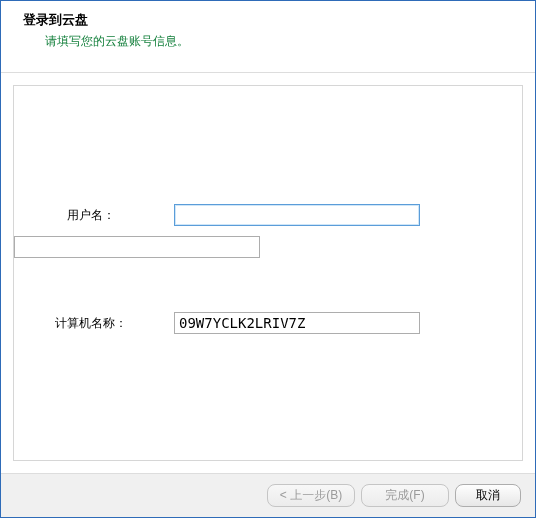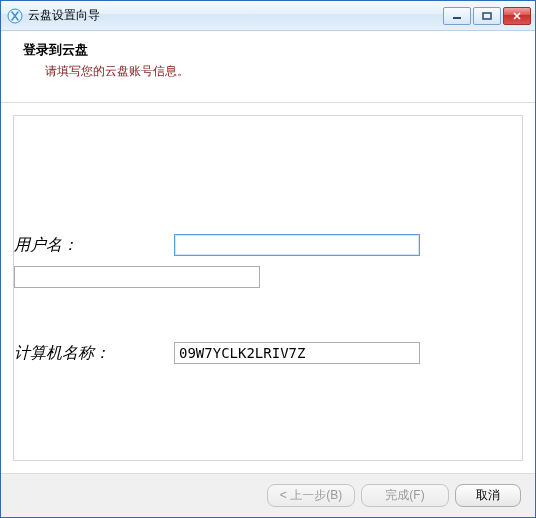--- a/index.html
+++ b/index.html
@@ -67,21 +67,21 @@
   }
   .header h1 {
     margin: 0 0 4px 0;
     font-size: 13px;
     font-weight: bold;
     color: #000;
   }
   .header p {
     margin: 0 0 0 22px;
     font-size: 12px;
-    color: #7f1d1d;
+    color: #15803d;
   }
   .body {
     flex: 1;
     padding: 12px;
   }
   .panel {
     width: 100%;
     height: 100%;
     border: 1px solid #d6d6d6;
     background: #fff;
@@ -93,25 +93,24 @@
     left: 0;
     right: 0;
   }
   .row {
     display: flex;
     align-items: center;
     margin-bottom: 10px;
   }
   .row label {
     width: 160px;
-    text-align: left;
+    text-align: center;
     padding-right: 6px;
     color: #000;
-    font-size: 16px;
-    font-style: italic;
+    font-size: 12px;
   }
   .row input {
     width: 246px;
     height: 22px;
     border: 1px solid #adadad;
     padding: 1px 4px;
     font-size: 14px;
     font-family: "SimSun", monospace;
     outline: none;
     background: #fff;
@@ -152,46 +151,20 @@
     background: linear-gradient(to bottom, #f7f7f7, #ececec);
     border-color: #c5c5c5;
   }
   .btn.small { min-width: 66px; }
 </style>
 </head>
 <body>
 
 <div class="window">
 
-  <div class="titlebar">
-    <span class="app-icon">
-      <svg width="16" height="16" viewBox="0 0 16 16">
-        <circle cx="8" cy="8" r="7" fill="#e8f3fc" stroke="#3d8fd6" stroke-width="1"></circle>
-        <path d="M5 4 L11 12 M11 4 L5 12" stroke="#3d8fd6" stroke-width="1.5" stroke-linecap="round"></path>
-      </svg>
-    </span>
-    <span class="title-text">云盘设置向导</span>
-    <div class="win-controls">
-      <div class="win-btn">
-        <svg width="10" height="8" viewBox="0 0 10 8">
-            <line x1="1" y1="6" x2="9" y2="6" stroke="#2b4a6f" stroke-width="2"></line>
-          </svg>
-      </div>
-      <div class="win-btn">
-        <svg width="10" height="8" viewBox="0 0 10 8">
-            <rect x="1" y="1" width="8" height="6" fill="none" stroke="#2b4a6f" stroke-width="1.5"></rect>
-          </svg>
-      </div>
-      <div class="win-btn close">
-        <svg width="10" height="8" viewBox="0 0 10 8">
-            <path d="M2 1 L8 7 M8 1 L2 7" stroke="#fff" stroke-width="1.6"></path>
-          </svg>
-      </div>
-    </div>
-  </div>
 
   <div class="header">
     <h1>登录到云盘</h1>
     <p>请填写您的云盘账号信息。</p>
   </div>
 
   <div class="body">
     <div class="panel">
       <div class="form">
 

